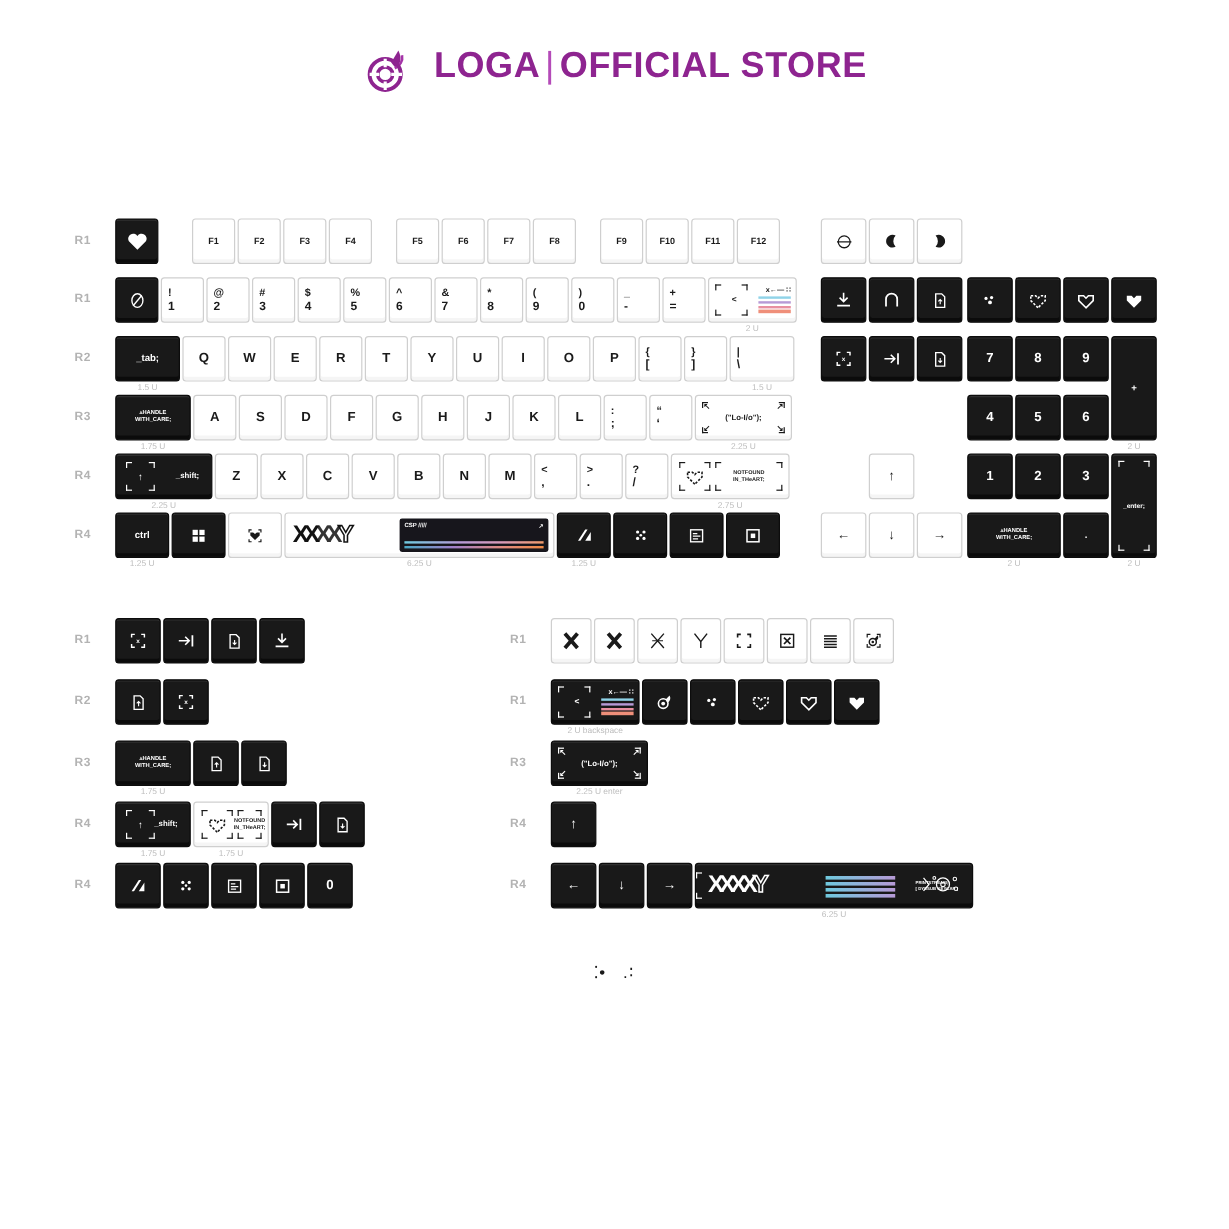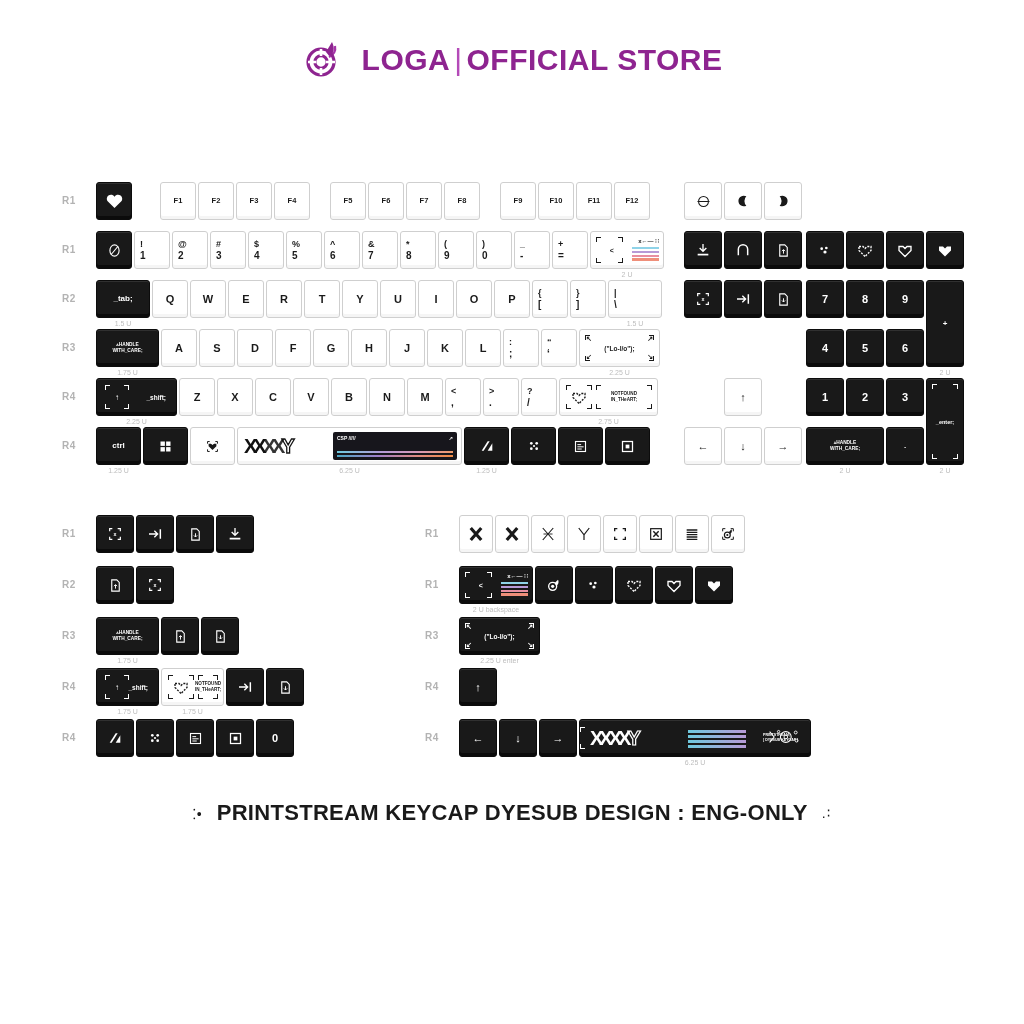--- a/index.html
+++ b/index.html
@@ -7,21 +7,21 @@
     width: 1024px; height: 1024px;
     background: #ffffff;
     font-family: "Liberation Sans", sans-serif;
     position: relative;
     overflow: hidden;
   }
 
   
   .header {
     position: absolute; top: 38px; left: 0; width: 100%;
-    display: flex; align-items: center; justify-content: center; gap: 16px;
+    display: flex; justify-content: center; gap: 16px;
   }
   .logo-mark { width: 44px; height: 44px; flex: 0 0 auto; }
   .brand-text {
     font-size: 30px; font-weight: bold; letter-spacing: .5px;
     color: #8e2490; white-space: nowrap;
   }
   .brand-text .sep { color: #b44ab8; font-weight: 400; padding: 0 4px; }
   .brand-text .store { color: #8e2490; }
 
   
@@ -923,15 +923,14 @@
             <circle cx="34" cy="16" r="1.6" fill="none" stroke="#fff" stroke-width="1"></circle>
             <circle cx="14" cy="6" r="1.3" fill="none" stroke="#fff" stroke-width="1"></circle>
           </svg></div>
       </div>
     </div>
     <div class="ulabel" style="left: 154px; width: 232px; top: 244px;">6.25 U</div>
   </div>
 
 <div class="footer">
   <span class="dots">⁚•</span>
-  <span class="footer-title">PRINTSTREAM KEYCAP DYESUB DESIGN : ENG-ONLY</span>
   <span class="dots">.∶</span>
 </div>
 
 </body></html>

